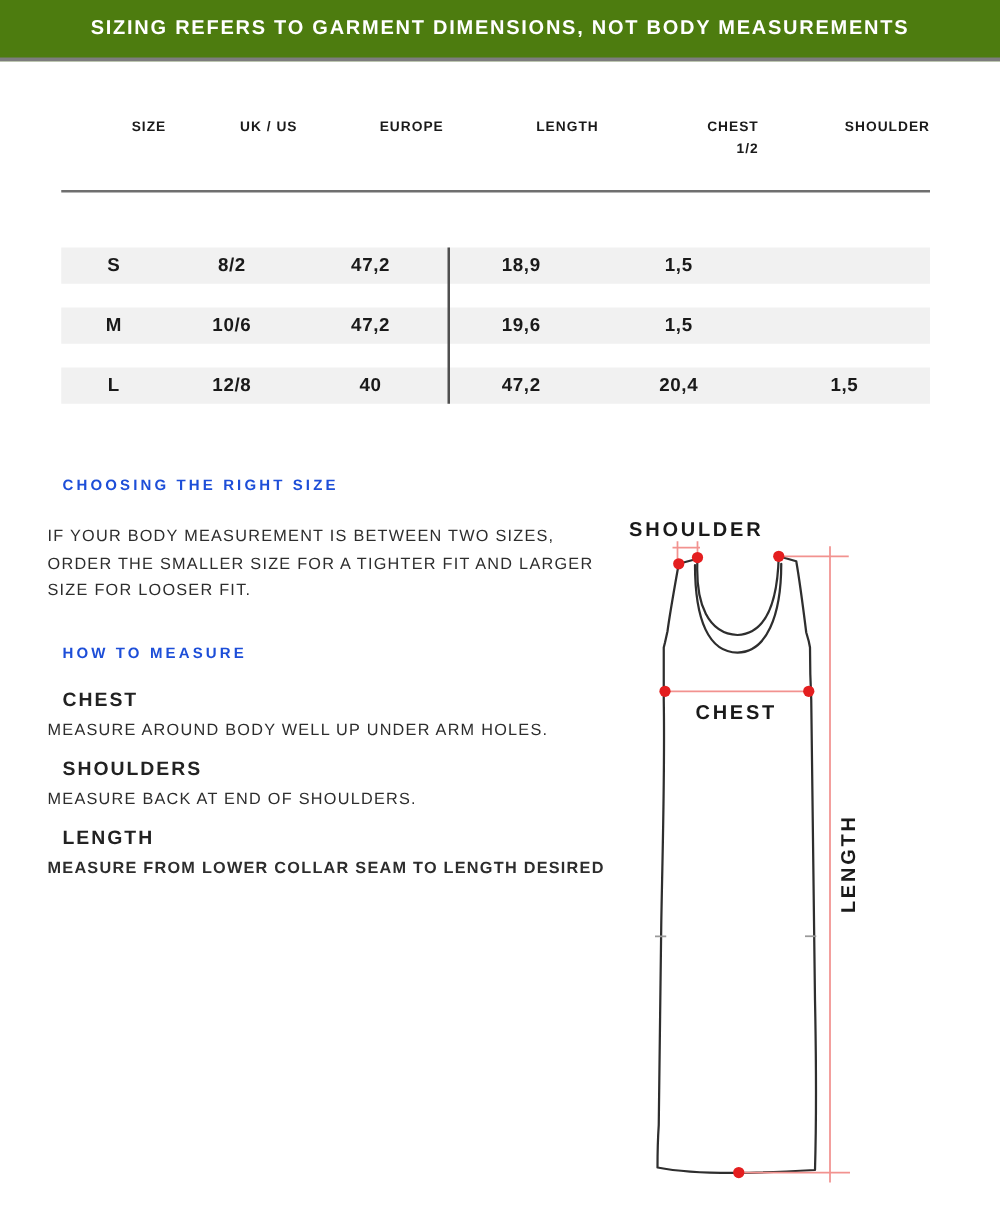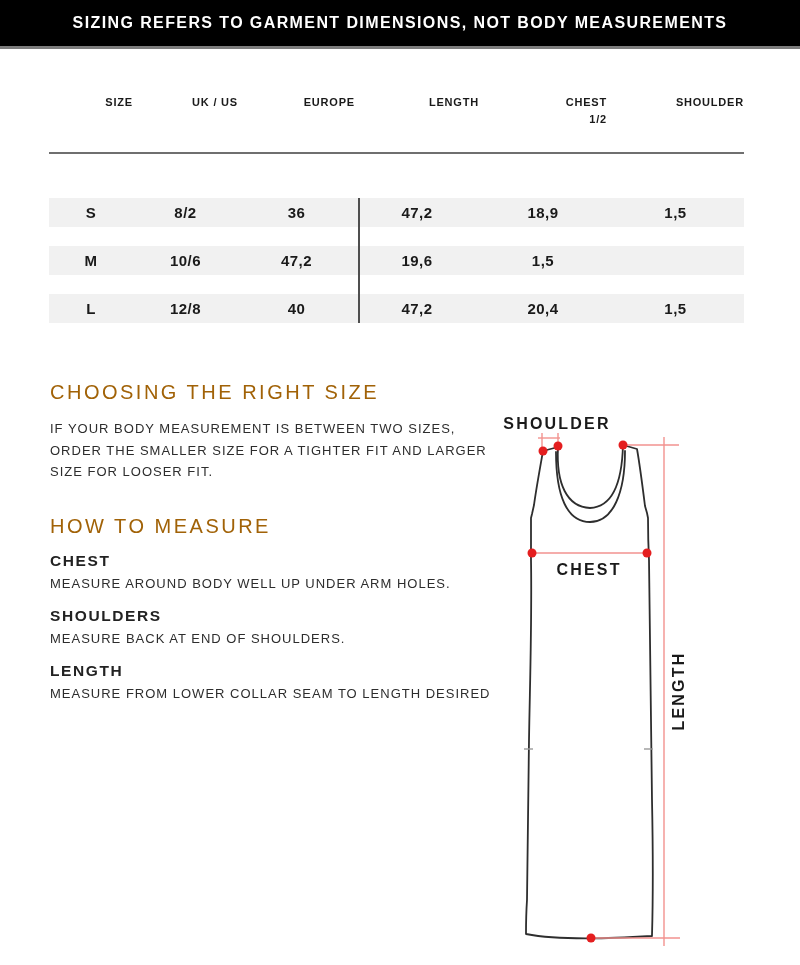--- a/index.html
+++ b/index.html
@@ -9,21 +9,21 @@
     font-family:"Liberation Sans", sans-serif;
     color:#1a1a1a;
     position:relative;
     overflow:hidden;
   }
   .abs { position:absolute; }
 
   
   .banner {
     left:0; top:0; width:800px; height:49px;
-    background:#000000;
+    background:#4d7c0f;
     border-bottom:3px solid #7d7d7d;
     display:flex; align-items:center; justify-content:center;
   }
   .banner span {
     color:#ffffff; font-size:16px; font-weight:bold;
     letter-spacing:1.4px; white-space:nowrap;
   }
 
   
   .table-wrap { left:49px; top:88px; width:695px; height:240px; }
@@ -49,25 +49,25 @@
     text-align:center; font-weight:bold; font-size:15px;
     letter-spacing:0.5px; line-height:29px;
   }
   .col-divider {
     position:absolute; left:309px; top:110px; width:2px; height:125px;
     background:#4f4f4f;
   }
 
   
   .section-title {
-    left:50px; font-size:20px; font-weight:normal;
-    letter-spacing:2.5px; color:#a16207; white-space:nowrap;
+    left:50px; font-size:12px; font-weight:bold;
+    letter-spacing:2.5px; color:#1d4ed8; white-space:nowrap;
   }
   .body-text {
-    left:50px; width:452px; font-size:13px; letter-spacing:1px;
+    left:38px; width:452px; font-size:13px; letter-spacing:1px;
     line-height:21.5px; color:#2d2d2d;
   }
   .sub-label {
     left:50px; font-size:15.5px; font-weight:bold;
     letter-spacing:1.6px; color:#222; white-space:nowrap;
   }
 
   
   .diagram { left:470px; top:400px; width:330px; height:565px; }
   .svg-label {
@@ -111,21 +111,20 @@
       <span class="sub"></span>
     </div>
   </div>
 
   <div class="rule"></div>
 
   <div class="tbody">
     <div class="trow tgrid">
       <div class="td">S</div>
       <div class="td">8/2</div>
-      <div class="td">36</div>
       <div class="td">47,2</div>
       <div class="td">18,9</div>
       <div class="td">1,5</div>
     </div>
     <div class="trow tgrid">
       <div class="td">M</div>
       <div class="td">10/6</div>
       <div class="td">47,2</div>
       <div class="td">19,6</div>
       <div class="td">1,5</div>
@@ -148,21 +147,21 @@
 
 <div class="abs section-title" style="top:515px;">HOW TO MEASURE</div>
 
 <div class="abs sub-label" style="top:552px;">CHEST</div>
 <div class="abs body-text" style="top:573px;">MEASURE AROUND BODY WELL UP UNDER ARM HOLES.</div>
 
 <div class="abs sub-label" style="top:607px;text-align:center;">SHOULDERS</div>
 <div class="abs body-text" style="top:628px;">MEASURE BACK AT END OF SHOULDERS.</div>
 
 <div class="abs sub-label" style="top:662px;">LENGTH</div>
-<div class="abs body-text" style="top:683px;">MEASURE FROM LOWER COLLAR SEAM TO LENGTH DESIRED</div>
+<div class="abs body-text" style="top:683px;font-weight:bold;">MEASURE FROM LOWER COLLAR SEAM TO LENGTH DESIRED</div>
 
 <svg class="abs diagram" viewBox="470 400 330 565" xmlns="http://www.w3.org/2000/svg">
 
   <g fill="none" stroke-width="1.8" stroke-linecap="round" stroke-linejoin="round" stroke="#2e2e2e">
 
     <path d="M 543,451
              C 540,468 536,490 534,505
              L 532,514 L 531,518
              C 531,535 531,545 531,560
              C 532,620 530,680 529,740

